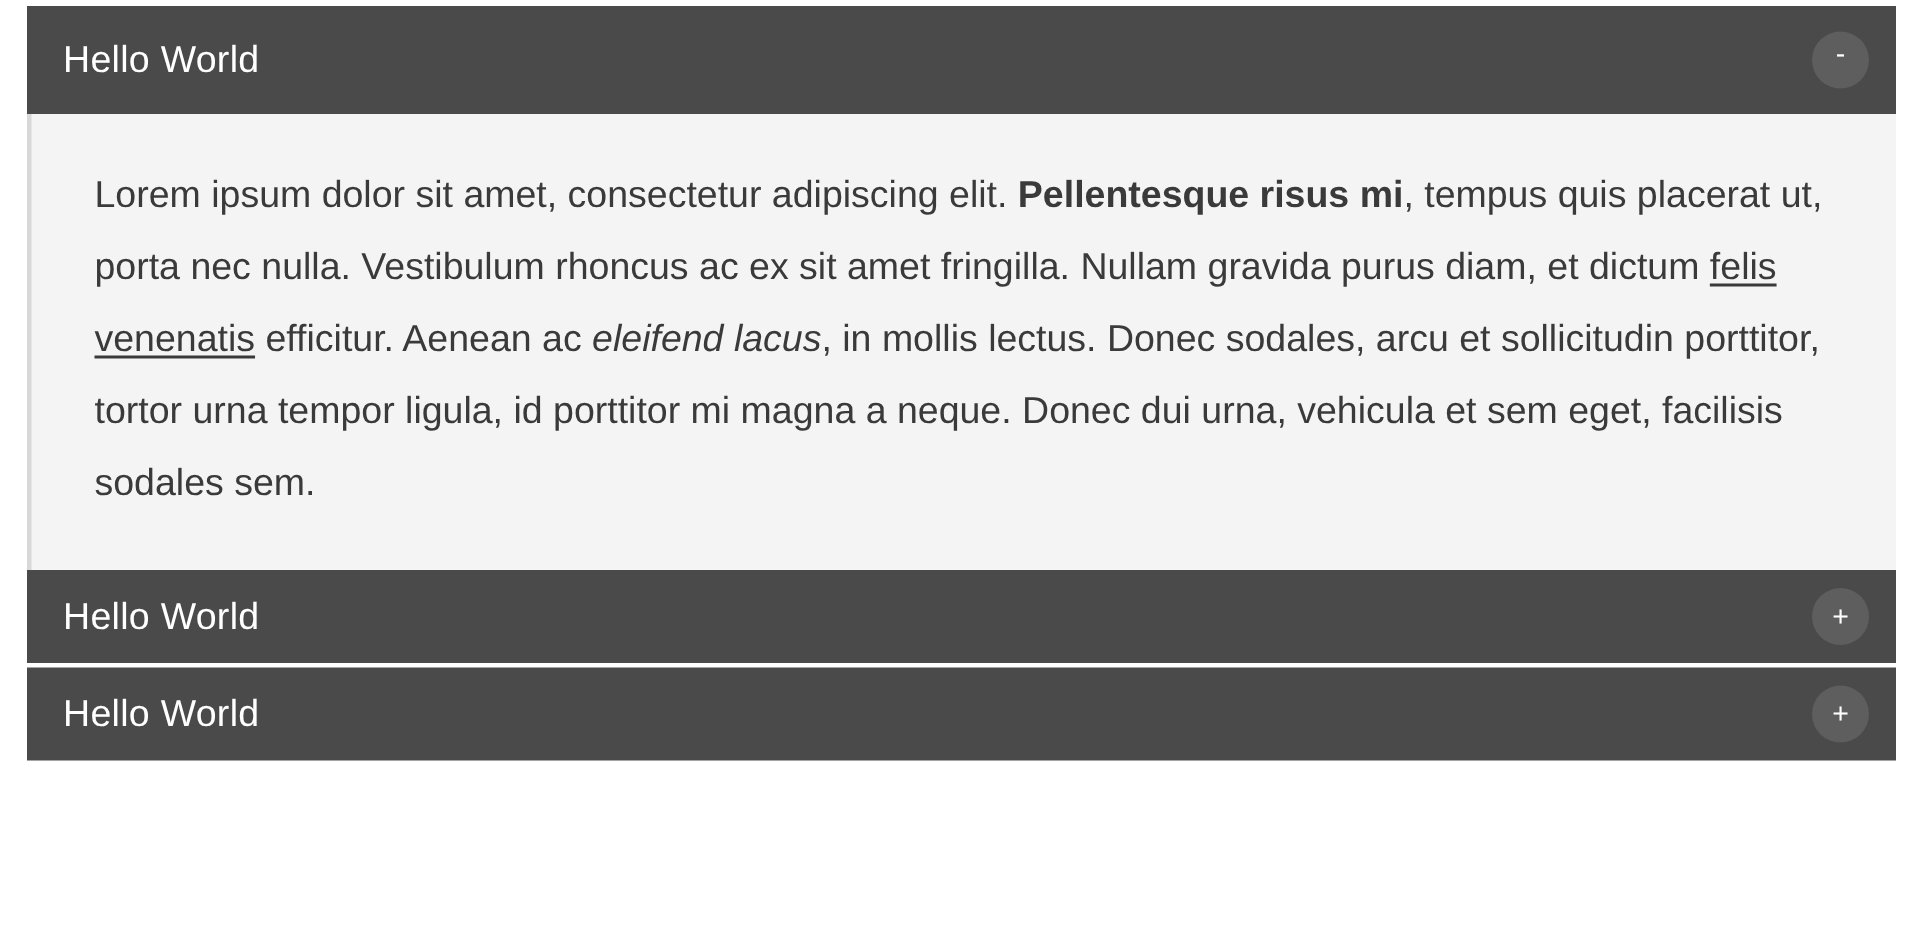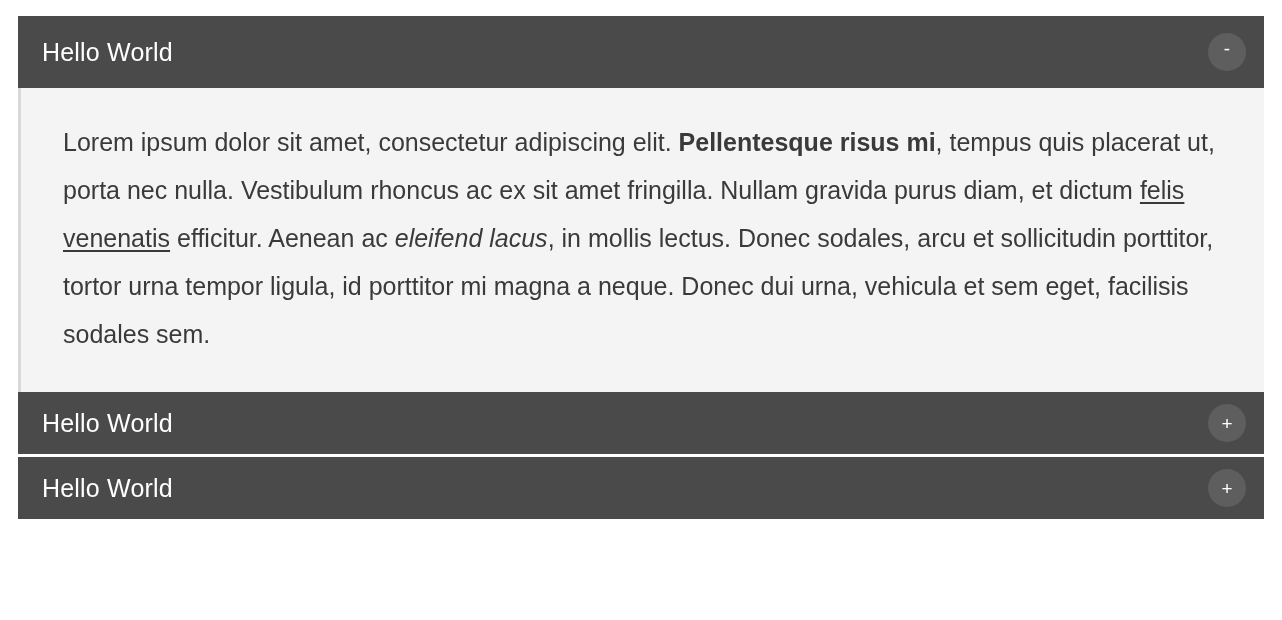--- a/index.html
+++ b/index.html
@@ -12,21 +12,21 @@
   }
   #root {
     width: 1282px;
     height: 620px;
     position: relative;
     overflow: hidden;
   }
   .accordion {
     position: absolute;
     left: 18px;
-    top: 16px;
+    top: 4px;
     width: 1246px;
   }
   .panel {
     width: 100%;
   }
   .panel-header {
     background: #4a4a4a;
     color: #ffffff;
     height: 72px;
     display: flex;

